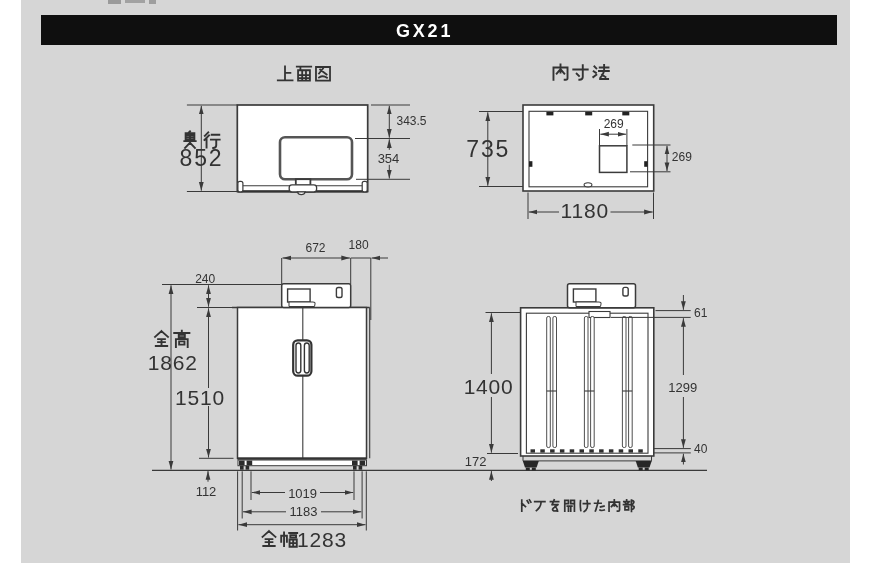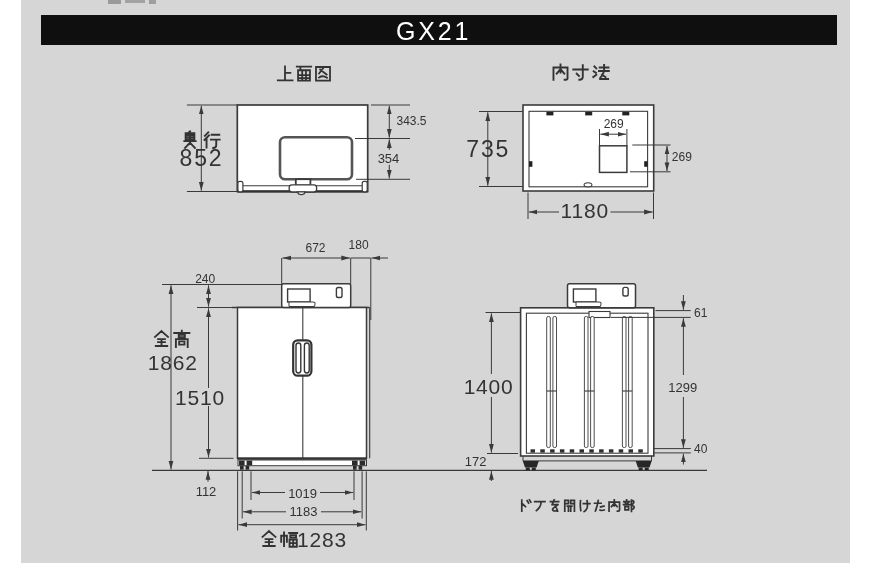--- a/index.html
+++ b/index.html
@@ -17,21 +17,21 @@
 <div id="page">
 
 <div style="position:absolute;left:21px;top:0;width:829px;height:563px;background:#d6d6d6"></div>
 
 <div style="position:absolute;left:108px;top:0;width:13px;height:4px;background:#9a9a9a"></div>
 <div style="position:absolute;left:125px;top:0;width:20px;height:3px;background:#a2a2a2"></div>
 <div style="position:absolute;left:149px;top:0;width:7px;height:4px;background:#9e9e9e"></div>
 
 <div style="position:absolute;left:41px;top:15px;width:796px;height:30px;background:#0f0f0f"></div>
 
-<div style="position:absolute;left:396px;top:17px;width:100px;height:29px;color:#fff;font-weight:normal;font-size:25px;letter-spacing:2.8px;line-height:29px">GX21</div>
+<div style="position:absolute;left:396px;top:17px;width:100px;height:29px;color:#fff;font-weight:bold;font-size:18px;letter-spacing:2.8px;line-height:29px">GX21</div>
 <svg width="870" height="569" viewBox="0 0 870 569">
 <defs>
 <marker id="ar" orient="auto-start-reverse" markerUnits="userSpaceOnUse" markerWidth="10" markerHeight="7" refX="8.6" refY="3.5">
 <path d="M8.6,3.5 L0,1.1 L0,5.9 Z" fill="#3a3a3a"></path>
 </marker>
 <g id="k_ue">
           <path d="M50 10 V84 M50 46 H80 M10 88 H92"></path>
         </g>
 <g id="k_men">
           <path d="M10 12 H90 M30 14 V32 M17 32 H83 V90 H17 Z M40 32 V90 M61 32 V90 M17 59 H83 M17 76 H83"></path>

